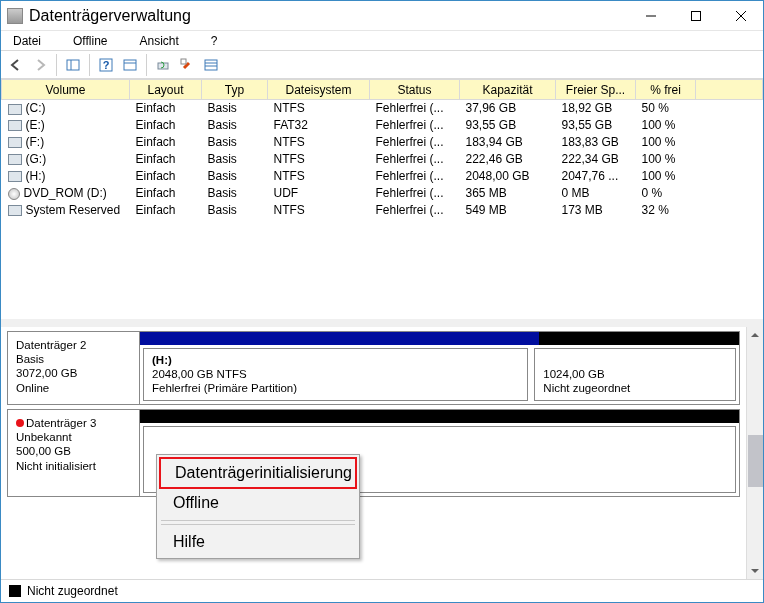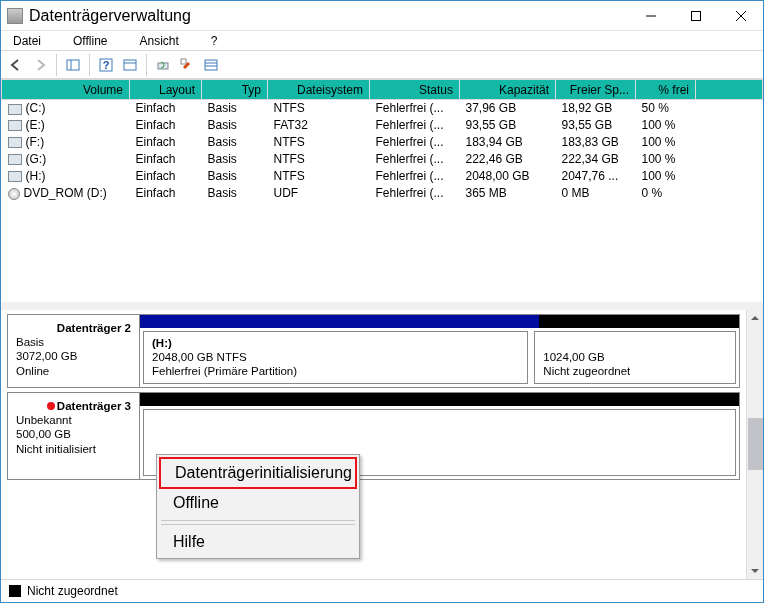--- a/index.html
+++ b/index.html
@@ -31,40 +31,40 @@
   
   .toolbar { height: 28px; display:flex; align-items:center; padding: 0 4px; gap:2px;
     border-bottom: 1px solid #d9d9d9; background:#fff; }
   .tool-btn { width: 22px; height:22px; display:flex; align-items:center; justify-content:center;
     border:1px solid transparent; }
   .tool-sep { width:1px; height:22px; background:#d0d0d0; margin:0 3px; }
   
   .table-wrap { border-bottom: 4px solid #f0f0f0; }
   table.vols { border-collapse: collapse; width: 100%; table-layout: fixed; }
   table.vols th {
-    text-align: right; font-weight: normal; font-size:12px;
-    background:#14b8a6; border:1px solid #d9d9d9; padding: 2px 6px;
+    text-align: center; font-weight: normal; font-size:12px;
+    background:#fef9c3; border:1px solid #d9d9d9; padding: 2px 6px;
     height: 20px; overflow:hidden; white-space:nowrap;
   }
   table.vols td { padding: 1px 6px; white-space:nowrap; overflow:hidden; text-overflow:ellipsis; height:17px; }
   .vicon { display:inline-block; width:14px; height:11px; margin-right:4px; vertical-align:middle;
     background:#dfe6ec; border:1px solid #7a8a99; position:relative; }
   .vicon.dvd { border-radius:50%; width:12px; height:12px; background:radial-gradient(#fff,#c0c0c0); border:1px solid #888; }
   .tpad { height: 100px; }
 
   
   .disks { flex:1; display:flex; overflow:hidden; border-top: 4px solid #f0f0f0;}
   .disks-inner { flex:1; overflow:hidden; position:relative; }
   .scrollbar { width: 17px; background:#f0f0f0; border-left:1px solid #ddd; position:relative; }
   .sb-btn { width:15px; height:17px; background:#f0f0f0; display:flex; align-items:center; justify-content:center; }
   .sb-thumb { position:absolute; left:1px; width:15px; background:#c2c3c9; }
 
   .disk-row { display:flex; margin: 4px 6px; border:1px solid #888; background:#fff; position:relative; }
   .disk-info { width: 132px; padding: 6px 8px; border-right:1px solid #888; font-size:11.5px; line-height:1.25; }
-  .disk-info .dname { font-weight:bold;text-align:right; }
+  .disk-info .dname { font-weight:normal; }
   .disk-parts { flex:1; display:flex; flex-direction:column; }
   .part-bar { height:13px; display:flex; }
   .bar-seg { height:100%; }
   .part-body { flex:1; display:flex; }
   .part-cell { border:1px solid #888; margin:3px; padding:4px 8px; font-size:11.5px; line-height:1.25; }
   .part-cell .pname { font-weight:bold; }
 
   .legend { padding: 4px 8px; border-top:1px solid #d9d9d9; font-size:12px; display:flex; align-items:center; gap:6px; }
   .lg-swatch { width:12px; height:12px; background:#000; display:inline-block; }
 
@@ -244,20 +244,31 @@
         </tr>
         <tr>
           <td><span class="vicon dvd"></span><span>DVD_ROM (D:)</span></td>
           <td>Einfach</td>
           <td>Basis</td>
           <td>UDF</td>
           <td>Fehlerfrei (...</td>
           <td>365 MB</td>
           <td>0 MB</td>
           <td>0 %</td>
+          <td></td>
+        </tr>
+        <tr>
+          <td><span class="vicon "></span><span>System Reserved</span></td>
+          <td>Einfach</td>
+          <td>Basis</td>
+          <td>NTFS</td>
+          <td>Fehlerfrei (...</td>
+          <td>549 MB</td>
+          <td>173 MB</td>
+          <td>32 %</td>
           <td></td>
         </tr>
       </tbody>
 </table>
 <div class="tpad"></div>
 </div>
 
 <div class="disks">
   <div class="disks-inner">
 

